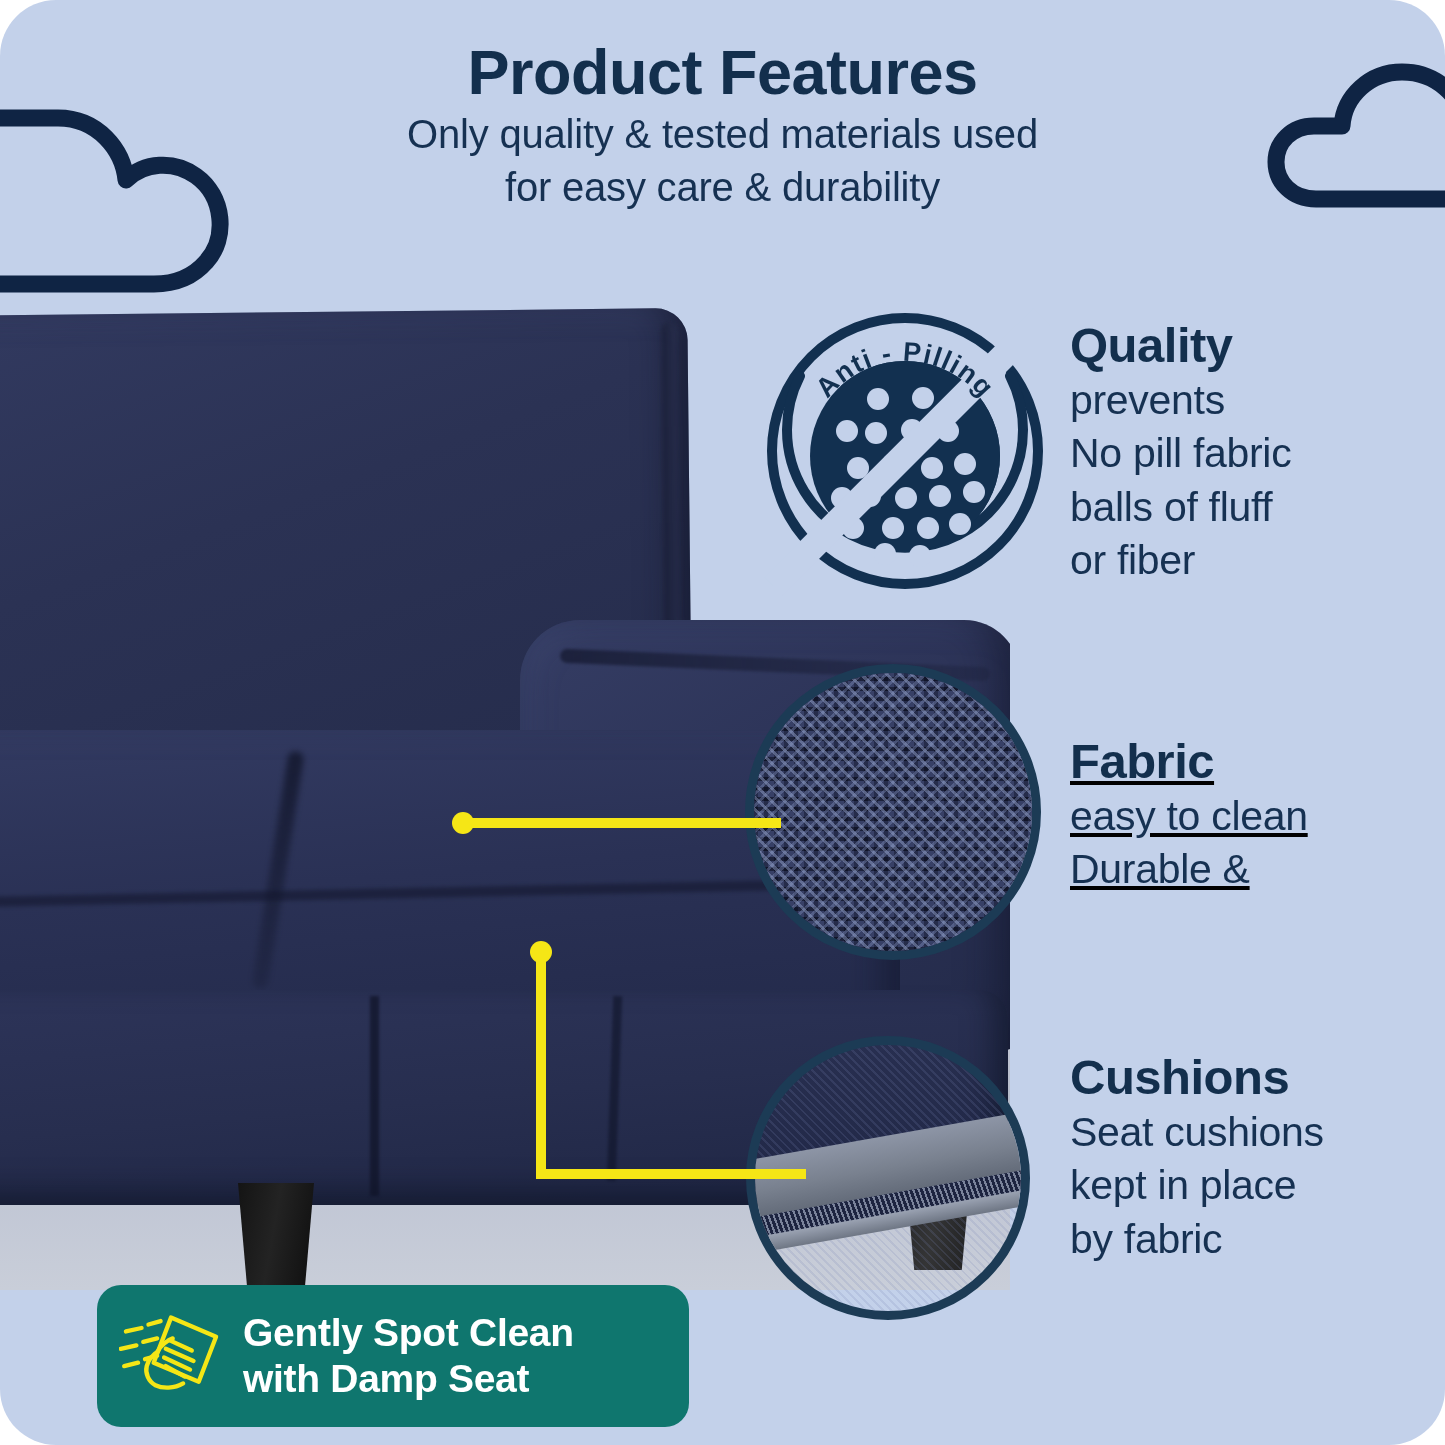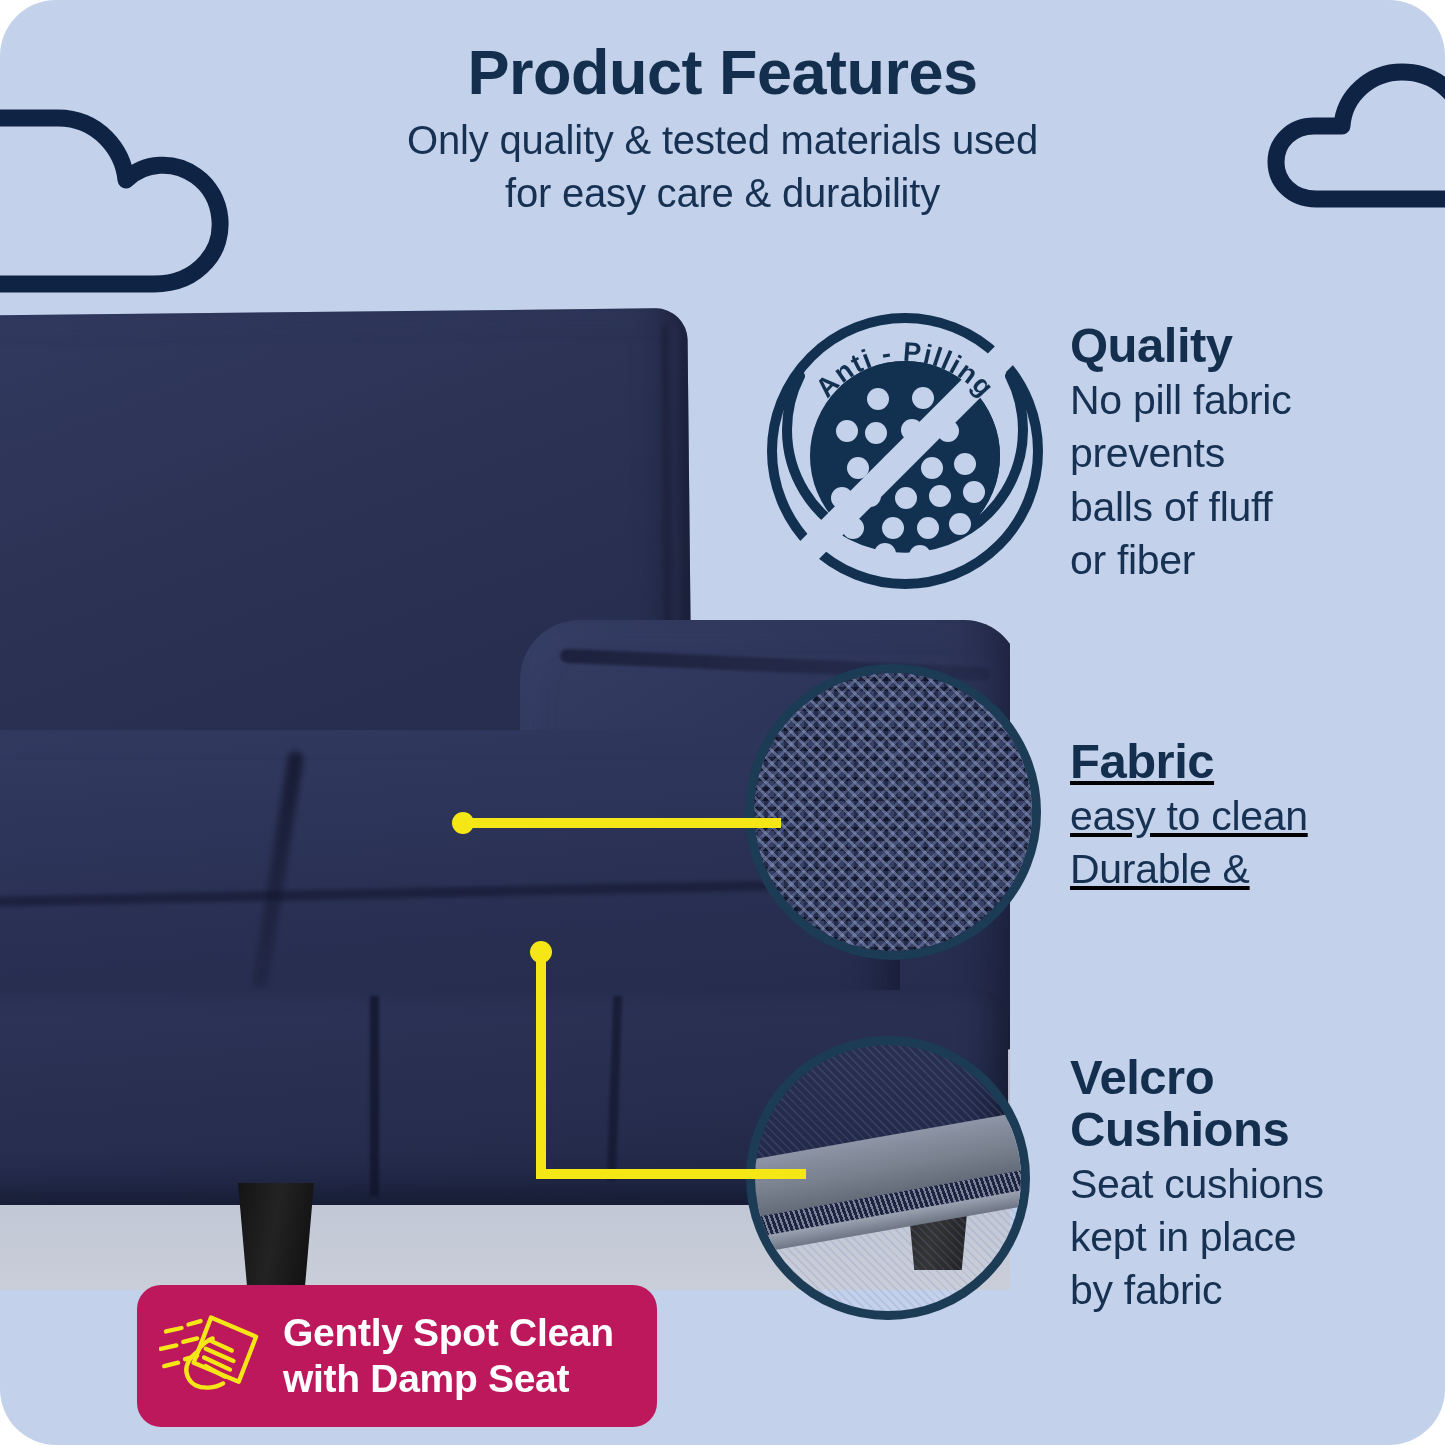--- a/index.html
+++ b/index.html
@@ -22,21 +22,21 @@
   .cloud-left  { left: -52px; top: 58px;  width: 300px; height: 250px; }
   .cloud-right { right: -46px; top: 34px; width: 235px; height: 195px; }
 
   
   .header { position: absolute; left: 0; top: 38px; width: 1445px; text-align: center; z-index: 6; }
   .title {
     font-size: 63px; font-weight: 800; color: #132f4d;
     letter-spacing: -0.5px; line-height: 1.08;
   }
   .subtitle {
-    margin-top: 8px;
+    margin-top: 2px;
     font-size: 40px; font-weight: 400; color: #163152;
     line-height: 1.32; letter-spacing: -0.2px;
   }
 
   
   .photo {
     position: absolute; left: 0; top: 290px;
     width: 1010px; height: 1000px;
     overflow: hidden;
   }
@@ -184,24 +184,24 @@
   .feature-quality { left: 1070px; top: 320px; width: 360px; }
   .feature-fabric  { left: 1070px; top: 736px; width: 360px; text-decoration: underline; }
   .feature-velcro  { left: 1070px; top: 1052px; width: 370px; }
 
   
   .badge-anti { position: absolute; left: 760px; top: 306px; width: 290px; height: 290px; z-index: 6; }
 
   
   .clean-bar {
     position: absolute; left: 97px; bottom: 18px;
-    width: 520px; height: 142px;
-    background: #be185d; border-radius: 24px;
+    width: 592px; height: 142px;
+    background: #0f766e; border-radius: 24px;
     display: flex; align-items: center; gap: 20px;
-    padding: 0 24px 0 22px; z-index: 7; margin-left: 40px;
+    padding: 0 24px 0 22px; z-index: 7;
   }
   .clean-text { color: #ffffff; font-size: 39px; font-weight: 700; line-height: 1.18; letter-spacing: -0.3px; }
 </style>
 </head>
 <body>
 
 <div id="canvas">
 
   <div class="cloud cloud-left">
     <svg viewBox="0 0 300 250" width="300" height="250" aria-hidden="true">
@@ -313,38 +313,37 @@
 
       <text font-family="Liberation Sans, sans-serif" font-size="27" font-weight="700" fill="#123050" letter-spacing="1.5">
         <textPath href="#arcTxt" startOffset="50%" text-anchor="middle">Anti - Pilling</textPath>
       </text>
     </svg>
   </div>
 
   <div class="feature feature-quality">
     <div class="f-title">Quality</div>
     <div class="f-body">
+      <div>prevents</div>
       <div>No pill fabric</div>
-      <div>prevents</div>
       <div>balls of fluff</div>
       <div>or fiber</div>
     </div>
   </div>
 
   <div class="feature feature-fabric">
     <div class="f-title">Fabric</div>
     <div class="f-body">
       <div>easy to clean</div>
       <div>Durable &amp;</div>
     </div>
   </div>
 
   <div class="feature feature-velcro">
     <div class="f-title">
-      <div>Velcro</div>
       <div>Cushions</div>
     </div>
     <div class="f-body">
       <div>Seat cushions</div>
       <div>kept in place</div>
       <div>by fabric</div>
     </div>
   </div>
 
   <div class="clean-bar">

